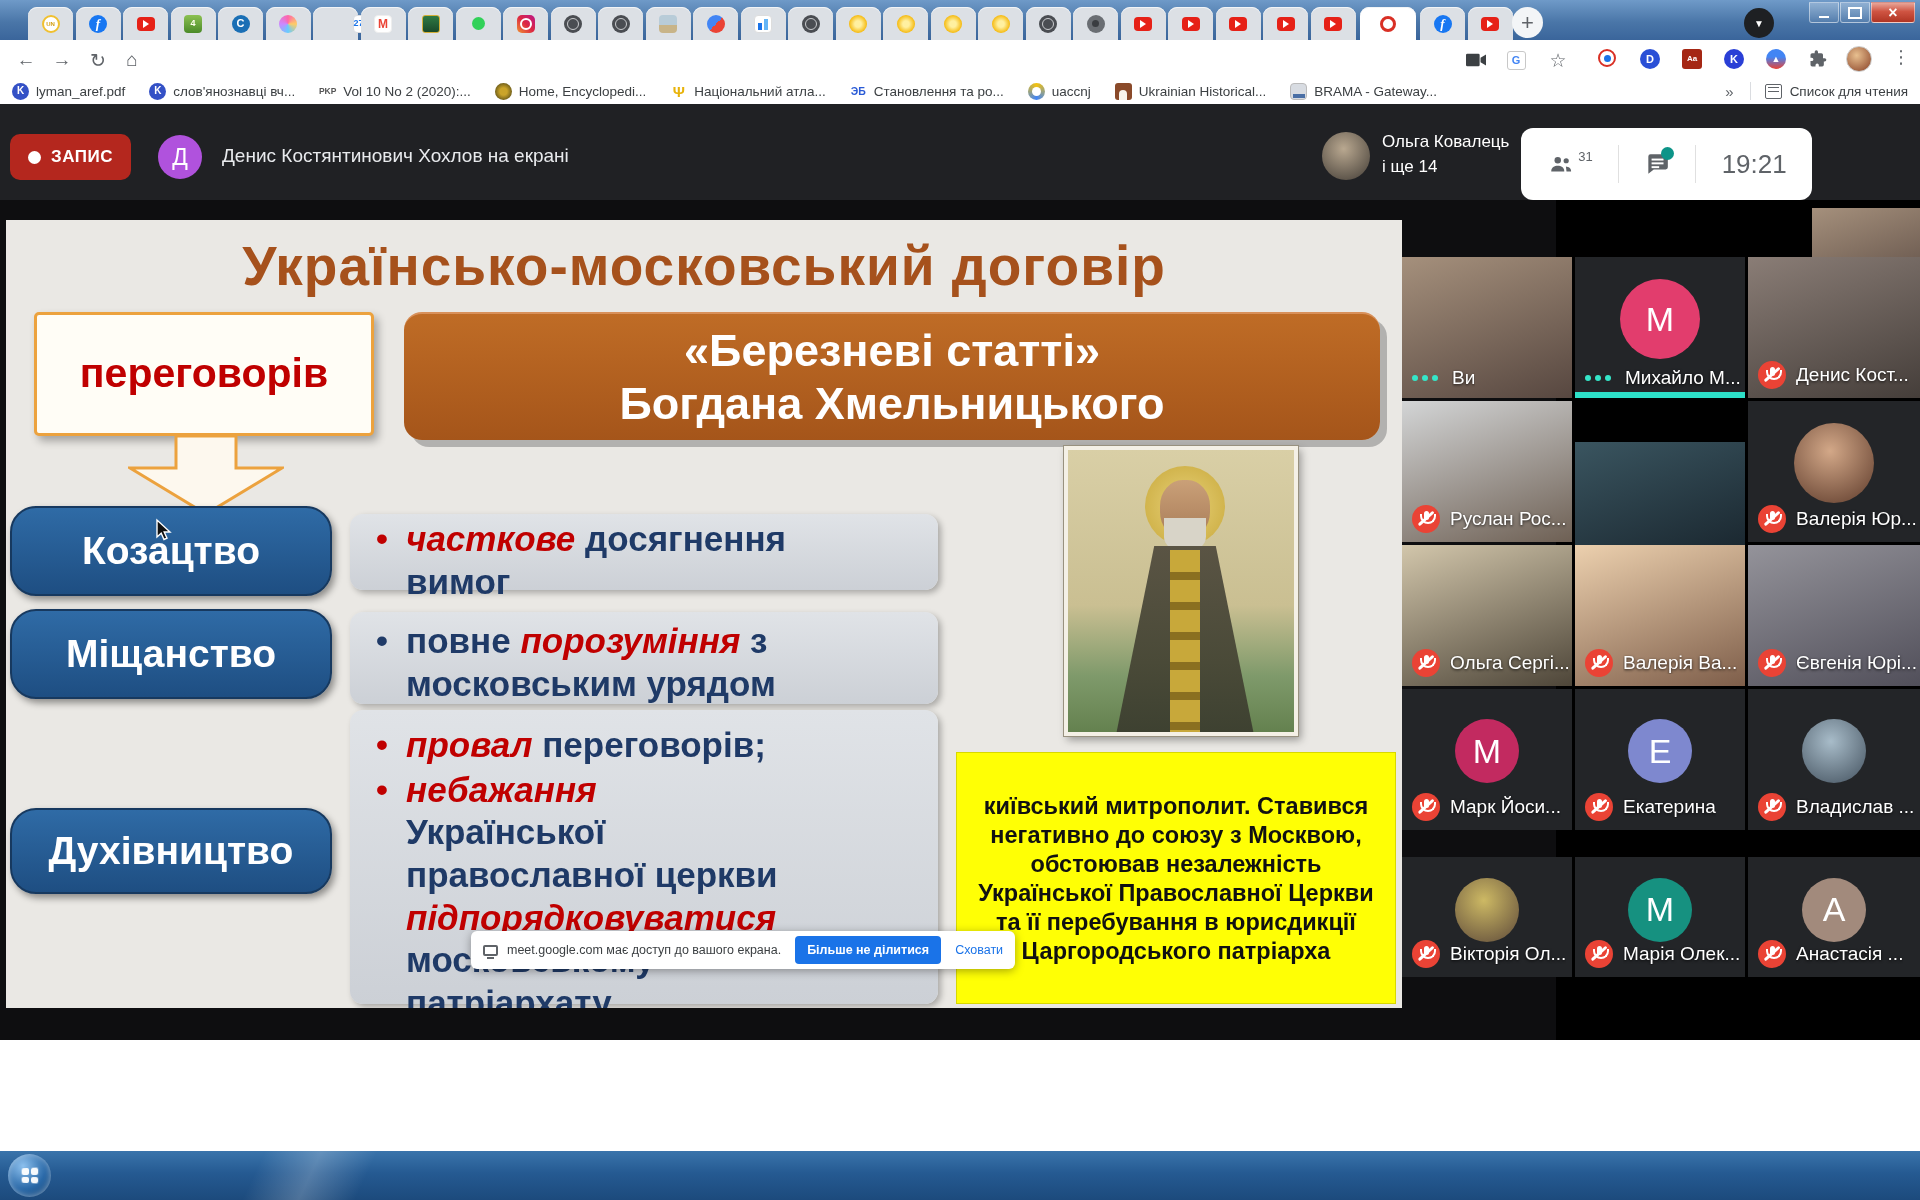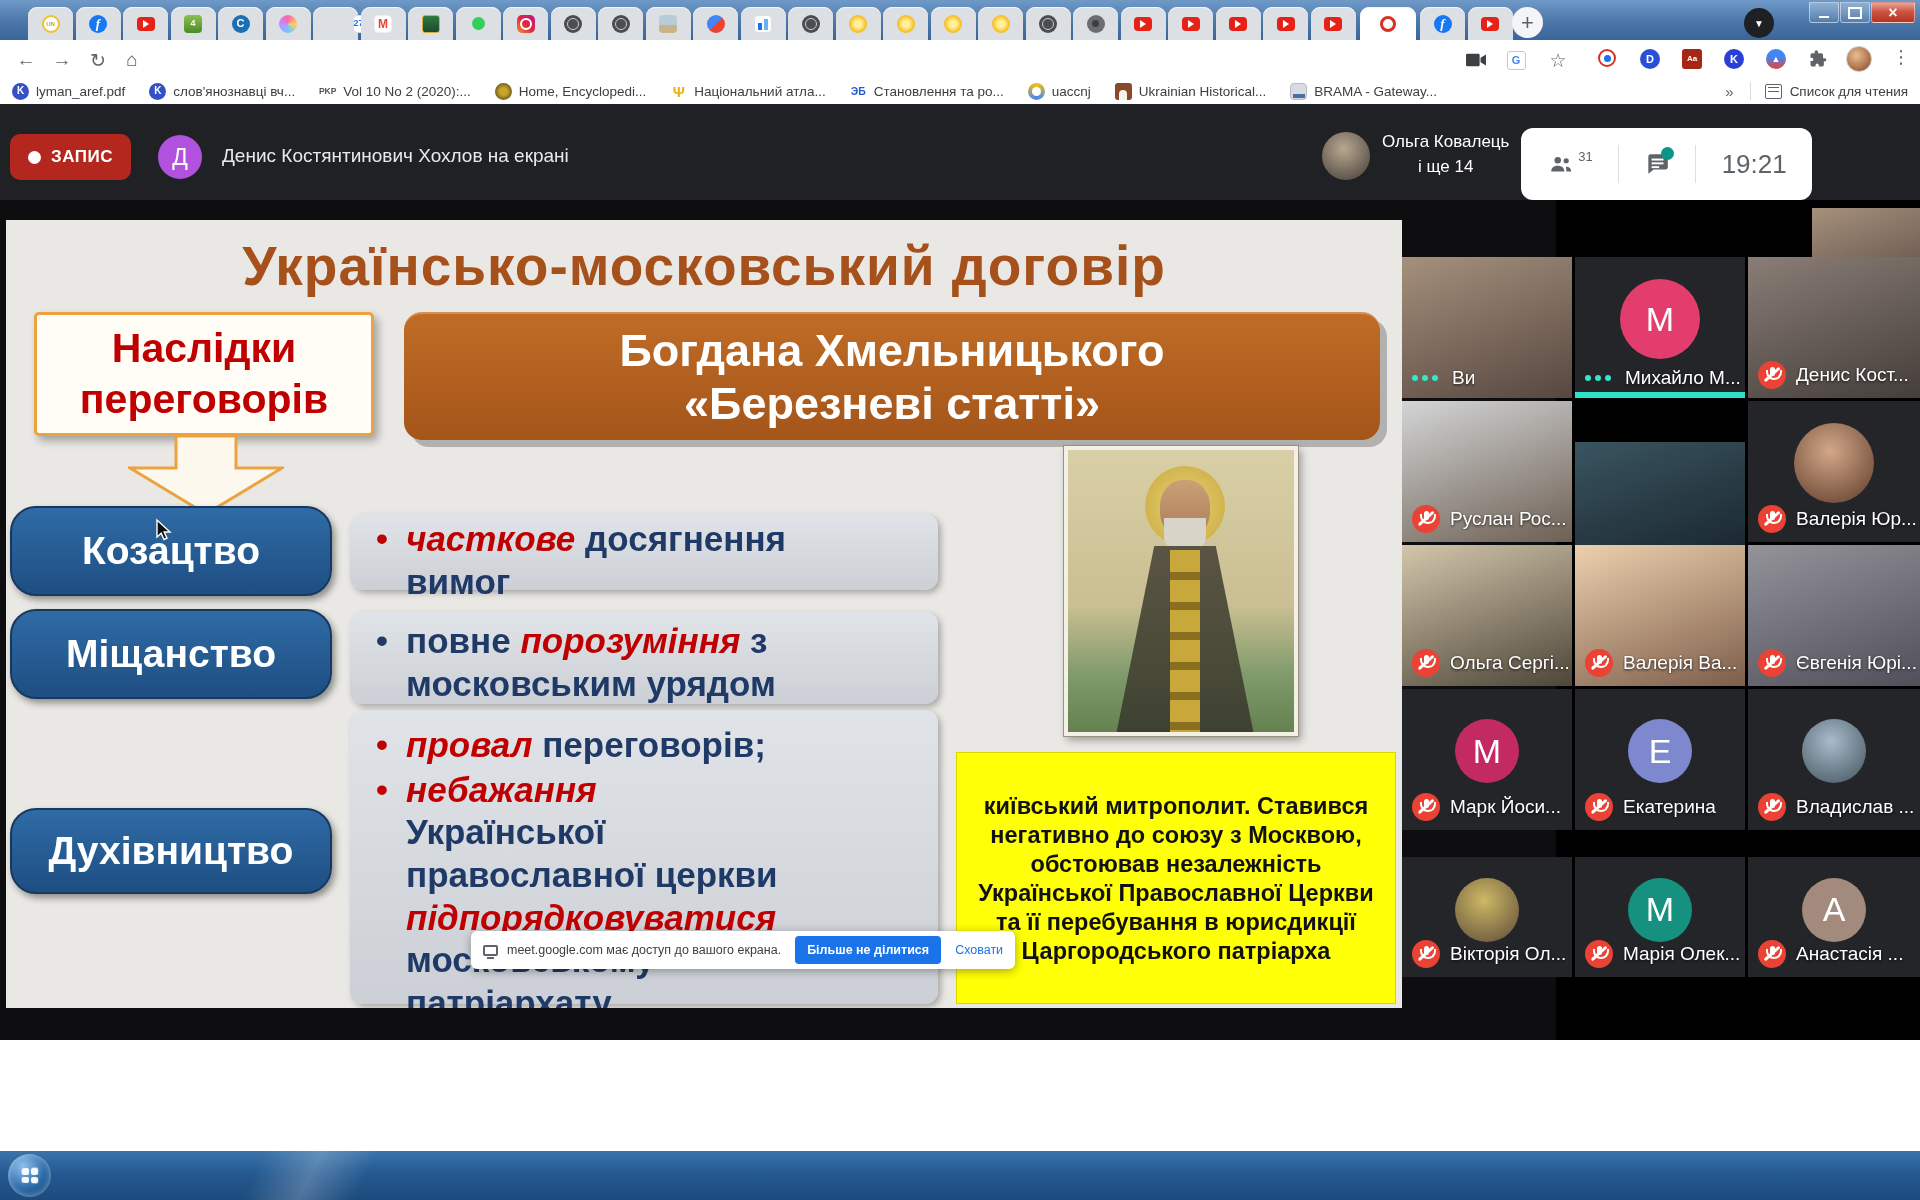--- a/index.html
+++ b/index.html
@@ -88,21 +88,21 @@
   .ic-brama{background:#d8dce2;border:1px solid #bbb;}
   .ic-brama::after{content:"";width:12px;height:4px;background:#4a6fa5;margin-top:9px;}
   .bm-right{position:absolute;right:12px;top:0;height:26px;display:flex;align-items:center;}
   .bm-chevron{color:#5f6368;font-size:15px;margin-right:16px;}
   .bm-divider{width:1px;height:18px;background:#dadce0;margin-right:14px;}
   .ic-readlist{width:17px;height:15px;border:1.6px solid #5f6368;border-radius:2px;margin-right:8px;position:relative;}
   .ic-readlist::after{content:"";position:absolute;left:2px;top:2px;right:2px;height:8px;
     background:repeating-linear-gradient(#5f6368 0 1.5px,transparent 1.5px 4px);}
 
   
-  .meet-header{position:absolute;left:0;top:104px;width:1920px;height:96px;background:#202124;text-align:center;}
+  .meet-header{position:absolute;left:0;top:104px;width:1920px;height:96px;background:#202124;}
   .rec-badge{position:absolute;left:10px;top:30px;height:46px;padding:0 18px;background:#b4271e;border-radius:10px;
     display:flex;align-items:center;color:#fff;font-weight:bold;font-size:17px;letter-spacing:.5px;}
   .rec-dot{width:13px;height:13px;background:#fff;border-radius:50%;margin-right:10px;}
   .pres-avatar{position:absolute;left:158px;top:31px;width:44px;height:44px;border-radius:50%;background:#b052dd;
     color:#fff;font-size:23px;display:flex;align-items:center;justify-content:center;}
   .pres-banner{position:absolute;left:222px;top:41px;color:#e8eaed;font-size:19px;}
   .pinned-avatar{position:absolute;left:1322px;top:28px;width:48px;height:48px;border-radius:50%;
     background:radial-gradient(circle at 45% 35%,#b9a890,#5a5248 80%);}
   .pinned-name{position:absolute;left:1382px;top:26px;color:#fff;font-size:17px;line-height:1.45;}
   .hdr-panel{position:absolute;left:1521px;top:24px;width:291px;height:72px;background:#fff;border-radius:12px;
@@ -448,29 +448,28 @@
           <i></i>
         </span>
     </div>
   </div>
 
   <div class="main">
 
     <div class="slide">
       <div class="slide-title">Українсько-московський договір</div>
       <div class="wbox">
-        <div>Наслідки</div>
         <div>переговорів</div>
       </div>
       <svg class="down-arrow" width="156" height="82" viewBox="0 0 156 82">
         <polygon points="48,2 108,2 108,34 154,34 78,80 2,34 48,34" fill="#fdf8ee" stroke="#eca23e" stroke-width="3"></polygon>
       </svg>
       <div class="brownbox">
+        <div>«Березневі статті»</div>
         <div>Богдана Хмельницького</div>
-        <div>«Березневі статті»</div>
       </div>
       <div class="monk">
         <div class="monk-halo"></div>
         <div class="monk-face"></div>
         <div class="monk-beard"></div>
         <div class="monk-robe"></div>
         <div class="monk-stole"></div>
       </div>
       <div class="bluebox" id="blue-0">Козацтво</div>
       <div class="bluebox" id="blue-1">Міщанство</div>

